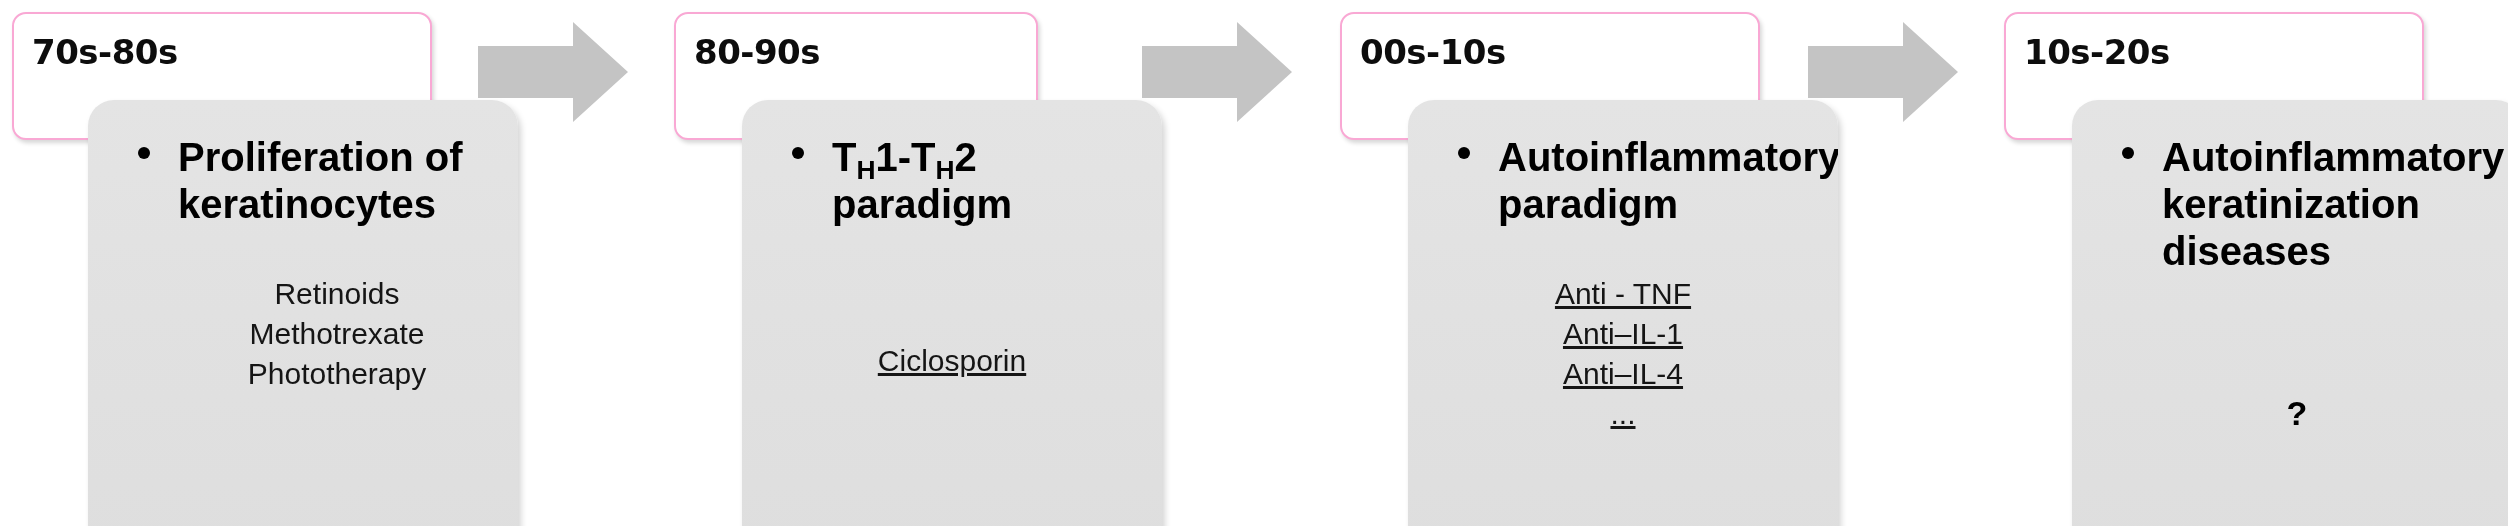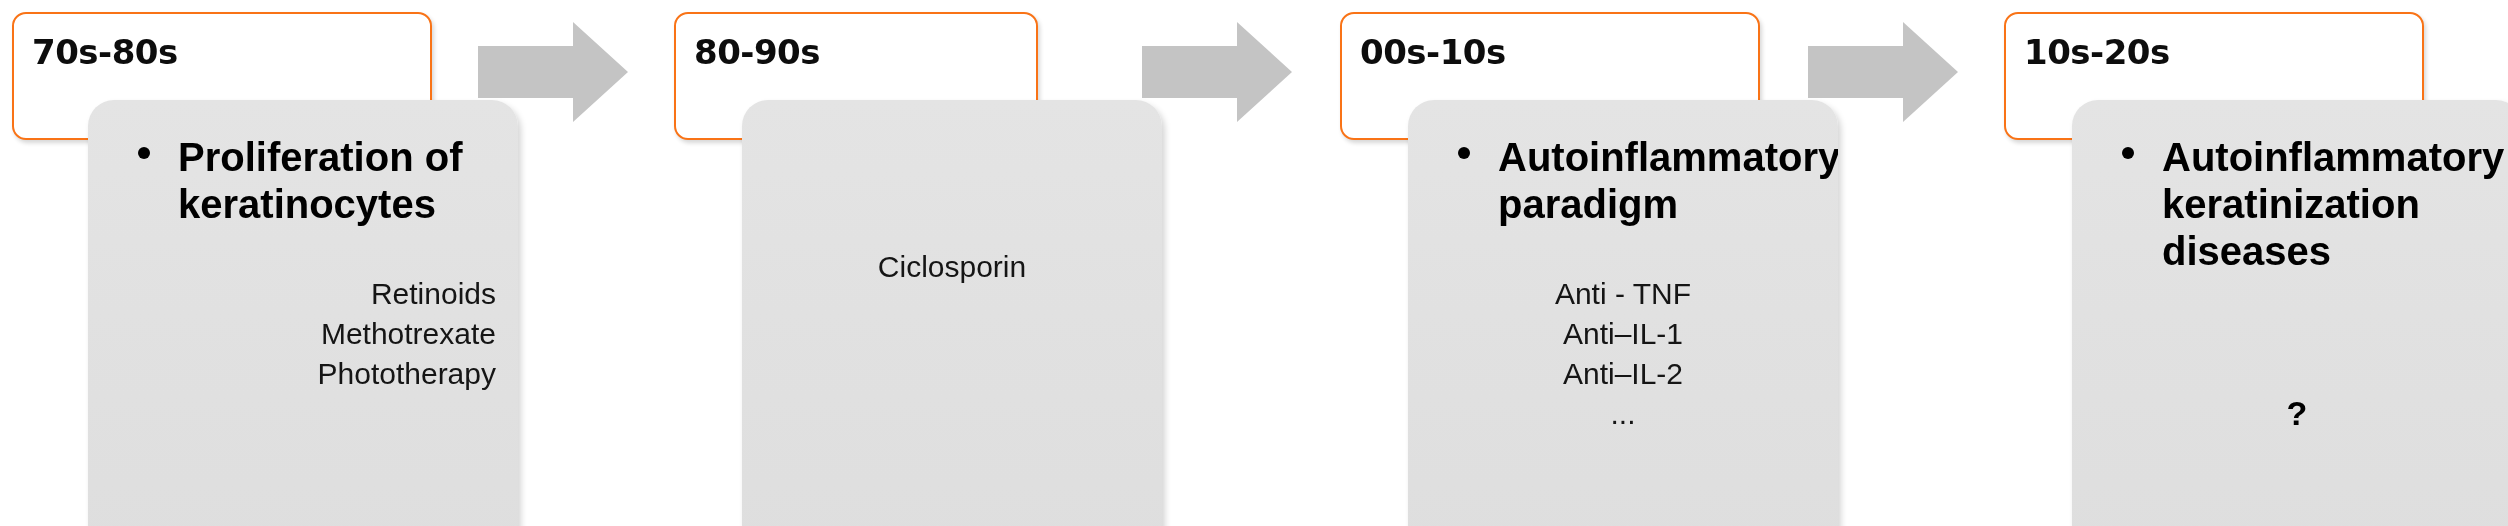--- a/index.html
+++ b/index.html
@@ -30,21 +30,21 @@
   }
 
   
   .era-box {
     position: absolute;
     left: 12px;
     top: 12px;
     width: 420px;
     height: 128px;
     background: #ffffff;
-    border: 2px solid #f97316;
+    border: 2px solid #f9a8d4;
     border-radius: 14px;
     box-shadow: 2px 3px 4px rgba(0,0,0,0.16);
     box-sizing: border-box;
     z-index: 1;
   }
   .era-label {
     position: absolute;
     left: 18px;
     top: 18px;
     font-family: "DejaVu Sans", sans-serif;
@@ -108,22 +108,22 @@
     margin: 0;
     padding: 0;
     font-size: 30px;
     line-height: 1.34;
     color: #151515;
     font-weight: 400;
   }
   .therapies div { white-space: nowrap; }
 
   
-  .th-left   { padding-left: 68px; text-align: right; }
-  .th-center { text-align: center; }
+  .th-left   { padding-left: 68px; text-align: center; }
+  .th-center { text-align: center; text-decoration: underline; }
   .gap-md  { margin-top: 46px; }
   .gap-lg  { margin-top: 113px; }
 
   .qmark {
     text-align: center;
     font-size: 34px;
     font-weight: 700;
     color: #000;
     margin-top: 120px;
   }
@@ -156,38 +156,39 @@
           <div>Phototherapy</div>
         </div>
       </div>
     </div>
     <div class="stage" style="left: 662px;">
       <div class="era-box" style="width: 364px;">
         <div class="era-label">80-90s</div>
       </div>
       <div class="card" style="left: 80px; width: 420px;">
         <ul class="bullets">
+          <li>T<sub>H</sub>1-T<sub>H</sub>2 paradigm</li>
         </ul>
         <div class="therapies th-center gap-lg">
           <div>Ciclosporin</div>
         </div>
       </div>
     </div>
     <div class="stage" style="left: 1328px;">
       <div class="era-box" style="width: 420px;">
         <div class="era-label">00s-10s</div>
       </div>
       <div class="card" style="left: 80px; width: 430px;">
         <ul class="bullets">
           <li>Autoinflammatory paradigm</li>
         </ul>
         <div class="therapies th-center gap-md">
           <div>Anti - TNF</div>
           <div>Anti–IL-1</div>
-          <div>Anti–IL-2</div>
+          <div>Anti–IL-4</div>
           <div>...</div>
         </div>
       </div>
     </div>
     <div class="stage" style="left: 1992px;">
       <div class="era-box" style="width: 420px;">
         <div class="era-label">10s-20s</div>
       </div>
       <div class="card" style="left: 80px; width: 450px;">
         <ul class="bullets">

